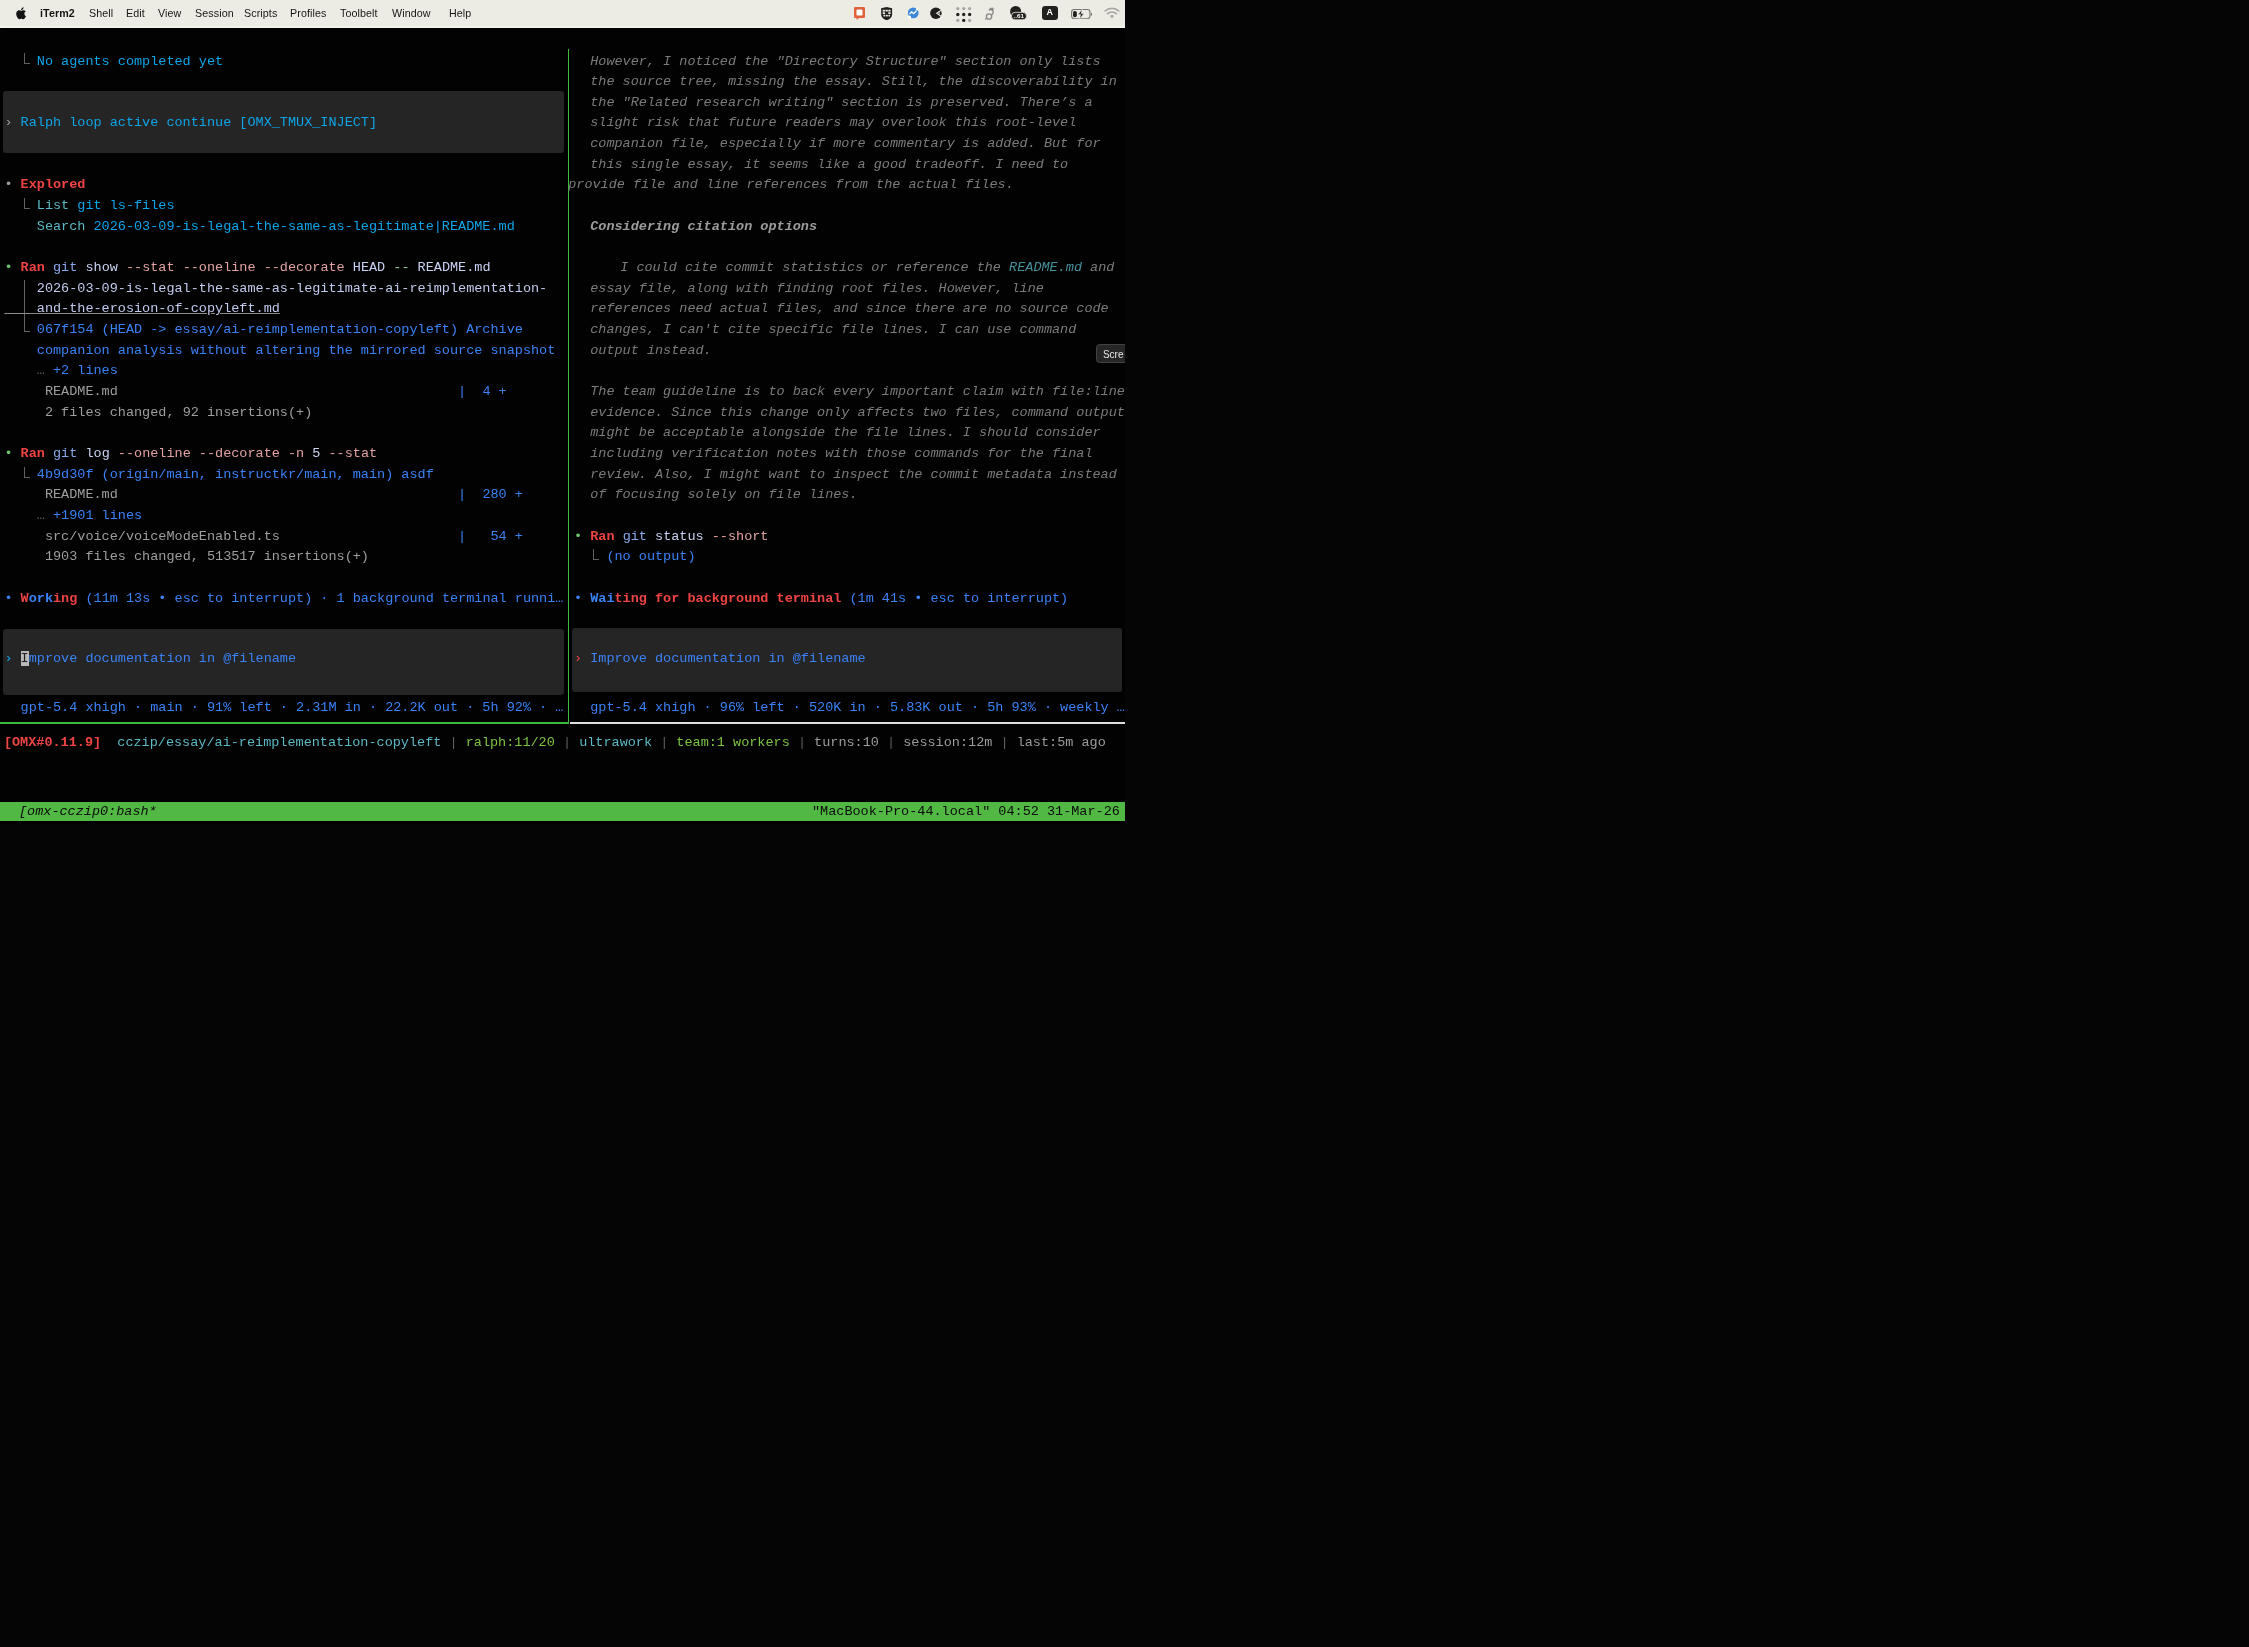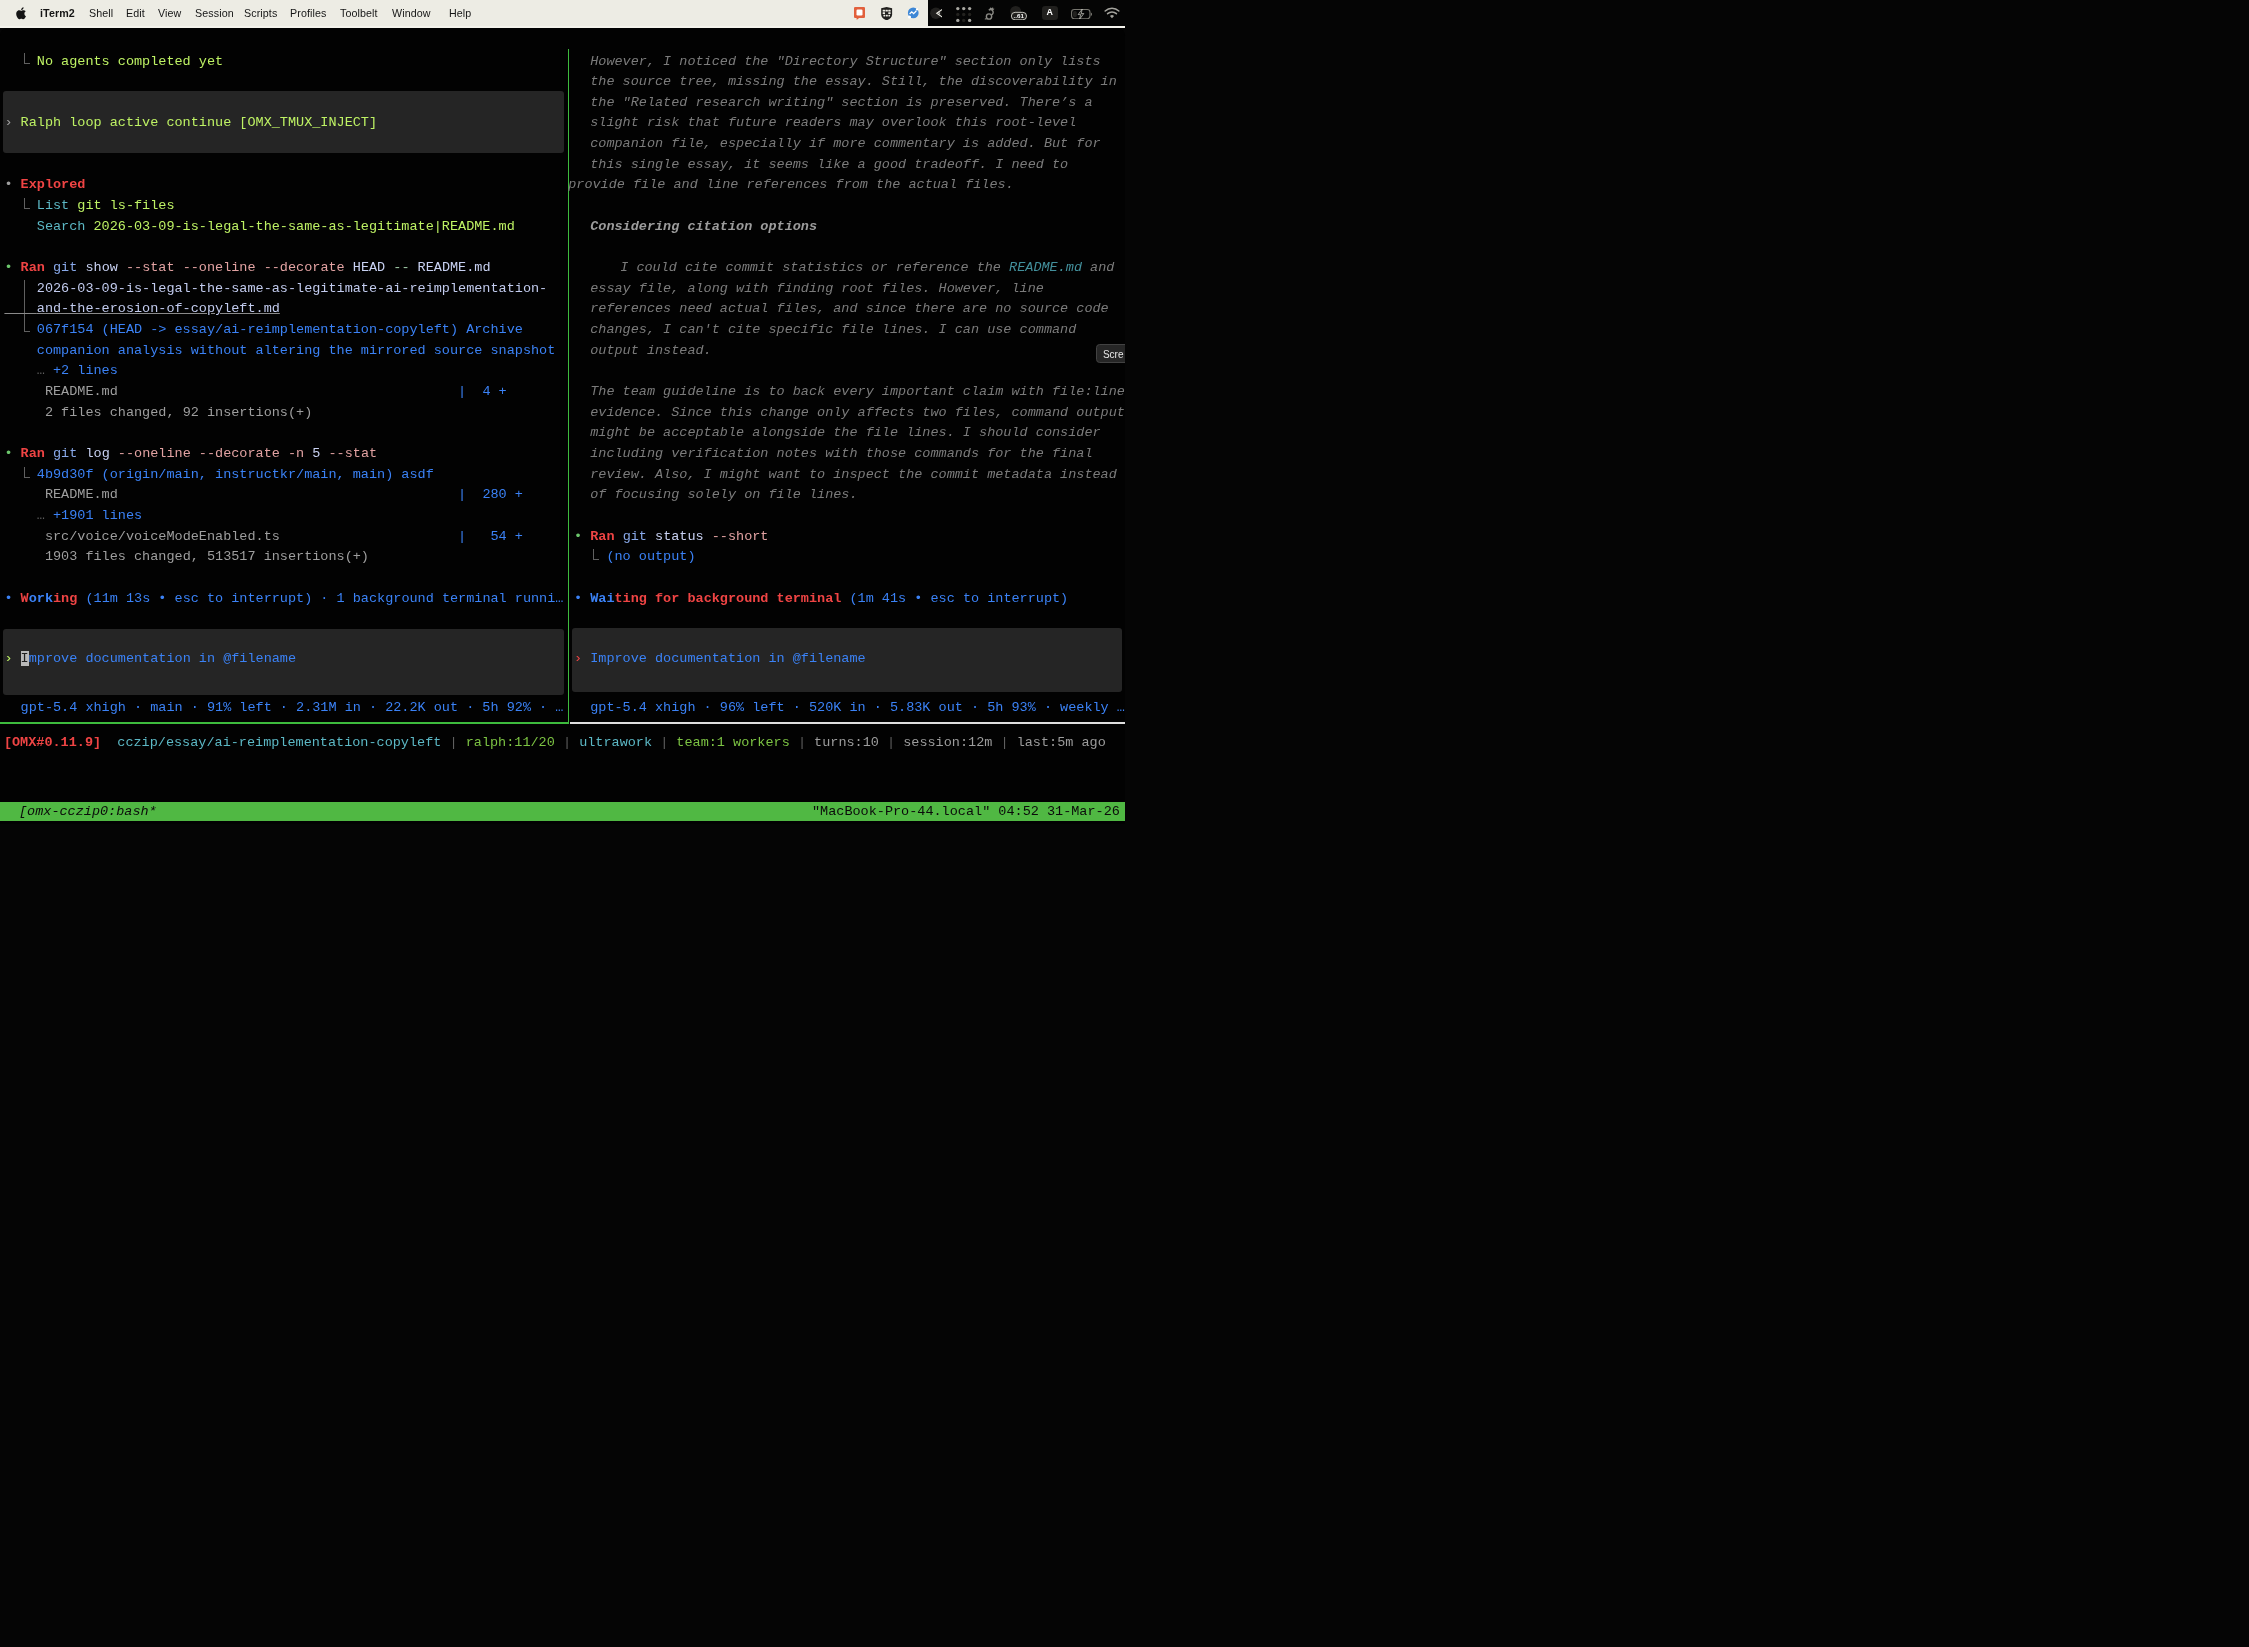--- a/index.html
+++ b/index.html
@@ -1,33 +1,33 @@
 <!DOCTYPE html>
 <html style="font-size:11.8px"><head>
 <meta charset="utf-8">
 <style>
   html,body{margin:0;padding:0;}
   body{width:1125px;height:824px;background:#050505;overflow:hidden;
        font-family:"Liberation Mono",monospace;position:relative;}
-  .menubar{position:absolute;left:0;top:0;width:928px;height:26px;background:#EDECE4;}
+  .menubar{position:absolute;left:0;top:0;width:1125px;height:26px;background:#EDECE4;}
   .mi{position:absolute;top:0;height:26.6px;line-height:27px;font-family:"Liberation Sans",sans-serif;
       font-size:10.7px;color:#161616;letter-spacing:0.1px;}
   .window{position:absolute;left:0;top:28px;width:1125px;height:796px;background:#020202;
           border-radius:7.4px 7.4px 0 0;}
   .titlebar{position:absolute;left:0;top:0;width:1125px;height:21.4px;background:#3C3B3A;
             border-radius:7.4px 7.4px 0 0;}
   .tl{position:absolute;top:6.8px;width:7.8px;height:7.8px;border-radius:50%;}
   .title{position:absolute;left:0;top:0;width:100%;text-align:center;line-height:22px;
          font-family:"Liberation Sans",sans-serif;font-size:10.5px;font-weight:bold;color:#B1B0AC;}
   .term{position:absolute;left:0;top:21.4px;width:1125px;height:774px;background:#020202;overflow:hidden;}
   .ln{position:absolute;white-space:pre;font-size:13.5px;line-height:20.7px;height:20.7px;color:#8a8a8a;}
   .it{font-style:italic;color:#7b7b7b;}
   .b{font-weight:bold;}
   .w{color:#ef4444;}
-  .lg{color:#bef264;}
+  .lg{color:#0ea5e9;}
   .g1{color:#3b82f6;}
   .g2{color:#9e9e9e;}
   .g3{color:#9c9c9c;}
   .g4{color:#5f5f5f;}
   .gn{color:#7cc343;}
   .cy{color:#5cb8c5;}
   .dt{color:#43909c;}
   .bl{color:#89a9ea;}
   .pe{color:#c9d2f3;}
   .la{color:#c2cbee;}

